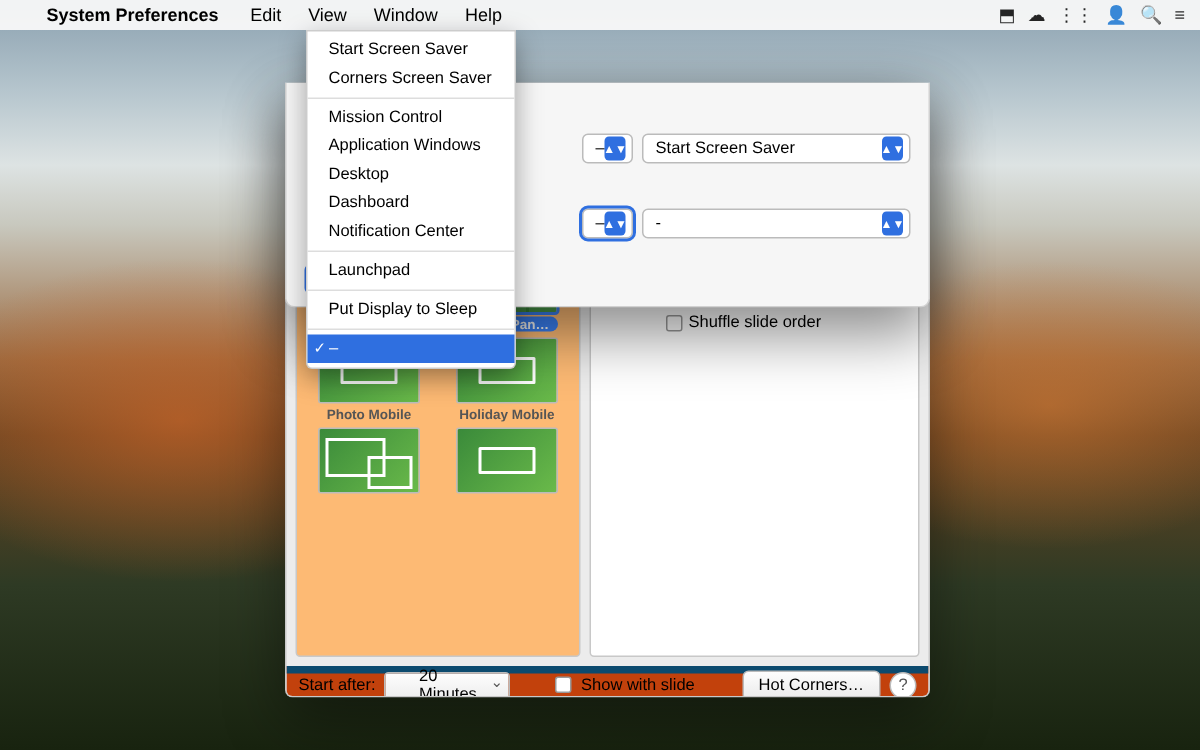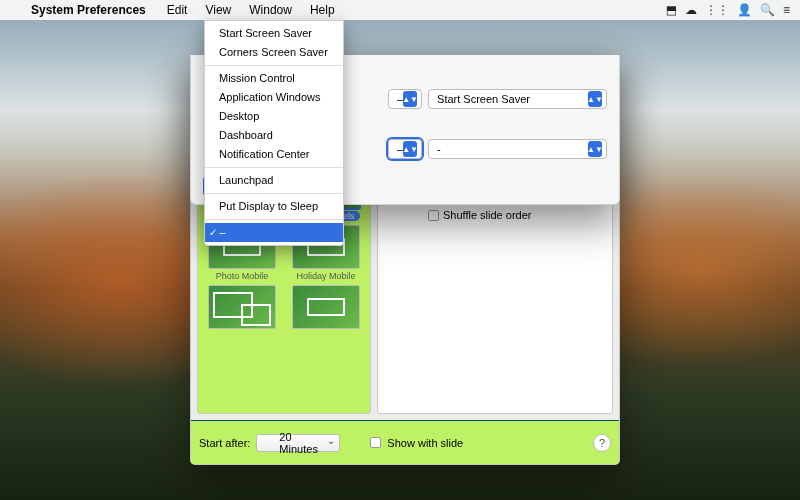--- a/index.html
+++ b/index.html
@@ -67,23 +67,23 @@
   font-size: 12px;
 }
 .titlebar .title { flex: 1; text-align: center; color: #444; }
 .titlebar .search {
   width: 120px; height: 20px; border: 1px solid #ccc;
   border-radius: 4px; background: #fff; font-size: 10px;
   padding: 0 6px; color: #aaa; display: flex; align-items: center; gap: 4px;
 }
 .prefbody { flex: 1; display: flex; padding: 6px; gap: 6px; overflow: hidden; }
 .leftcol {
-  width: 174px; background: #bef264; border: 1px solid #c8c8c8;
+  width: 190px; background: #fdba74; border: 1px solid #c8c8c8;
   border-radius: 3px; padding: 4px; overflow: hidden;
-  display: flex; flex-direction: column;
+  display: flex; flex-direction: column; font-weight: bold;
 }
 .thumbs { display: grid; grid-template-columns: 1fr 1fr; gap: 4px; }
 .thumb { display: flex; flex-direction: column; align-items: center; }
 .thumb .tbox {
   width: 68px; height: 44px; border: 1px solid #bbb; border-radius: 2px;
   background: linear-gradient(135deg,#3a8a3a,#6aba4a);
   position: relative;
 }
 .thumb .tbox.refl { background: linear-gradient(#4a9a4a 50%, #2a6a2a 50%); }
 .thumb .tbox.orig { background:
@@ -124,21 +124,21 @@
 .popup {
   flex:1; height:18px; border:1px solid #bbb; border-radius:3px;
   background:linear-gradient(#fdfdfd,#eee); display:flex; align-items:center;
   padding:0 14px 0 22px; font-size:11px; position:relative;
 }
 .popup::after { content:"⌄"; position:absolute; right:4px; top:0; font-size:10px; color:#555; }
 .chkrow { margin-top:4px; font-size:11px; display:flex; align-items:center; gap:4px; padding-left:44px; }
 .cbx { width:11px; height:11px; border:1px solid #999; border-radius:2px; background:#fff; }
 
 .bottombar {
-  height: 44px; border-top:1px solid #0c4a6e; background:#bef264;
+  height: 20px; border-top:5px solid #0c4a6e; background:#c2410c;
   display:flex; align-items:center; padding:0 8px; gap:6px; font-size:11px;
 }
 .btn {
   height:20px; padding:0 10px; border:1px solid #bbb; border-radius:4px;
   background:linear-gradient(#fdfdfd,#eaeaea); display:flex; align-items:center; font-size:11px;
 }
 .helpbtn { width:18px; height:18px; border:1px solid #bbb; border-radius:50%; background:#fff; display:flex; align-items:center; justify-content:center; font-size:11px; color:#555; }
 
 
 .sheet {
@@ -263,20 +263,23 @@
   </div>
   <div class="bottombar">
     <span>Start after:</span>
     <div class="popup" style="flex:0 0 84px">
         <span>20 Minutes</span>
       </div>
     <div style="width:18px"></div>
     <span class="cbx"></span>
     <span>Show with slide</span>
     <div style="flex:1"></div>
+    <div class="btn">
+        <span>Hot Corners…</span>
+      </div>
     <div class="helpbtn">?</div>
   </div>
 </div>
 
 <div class="sheet">
   <div style="font-size:10px;color:#777;margin-bottom:2px;visibility:hidden">Active Screen Corners</div>
   <div class="sheetgrid">
     <div class="sel-pop">
         <span>–</span>
         <span class="arrows">▲▼</span>

